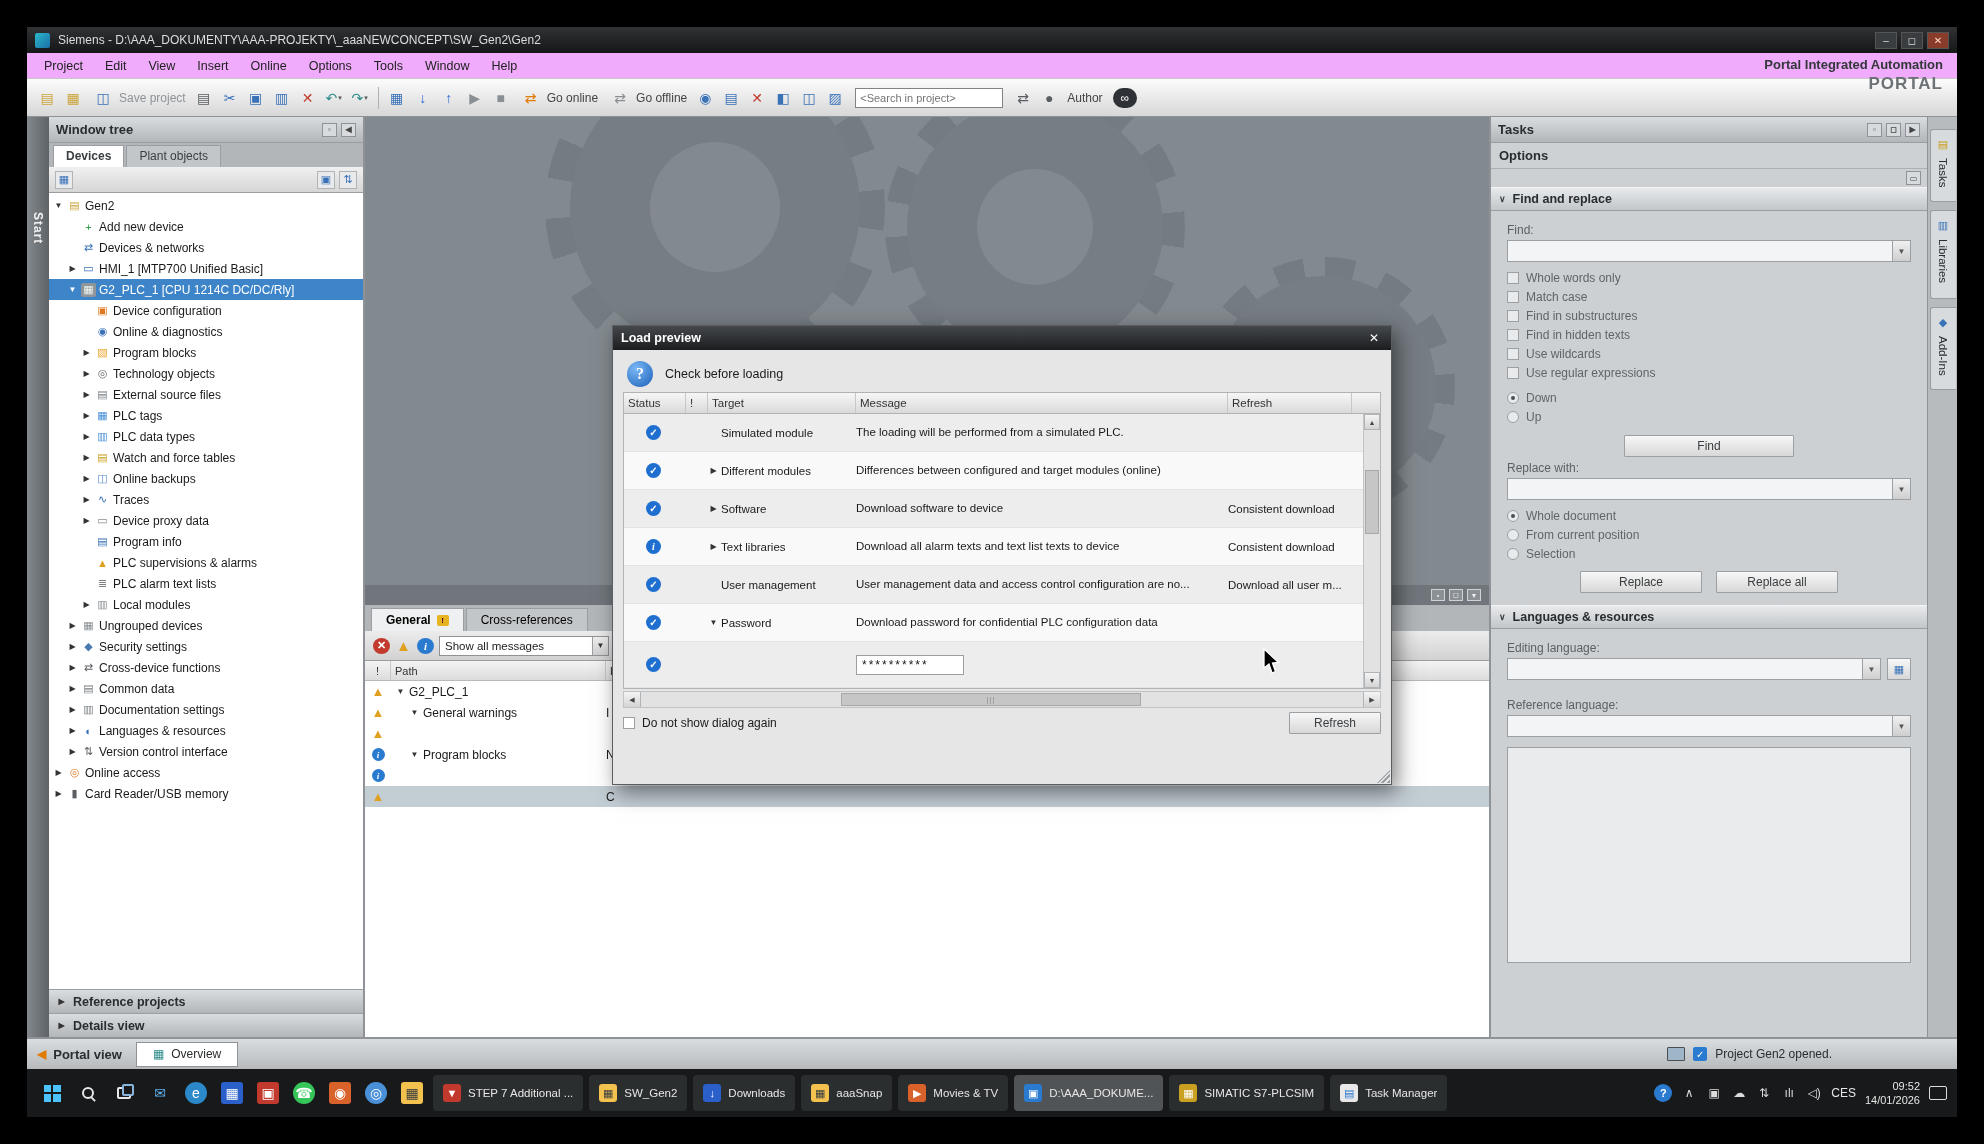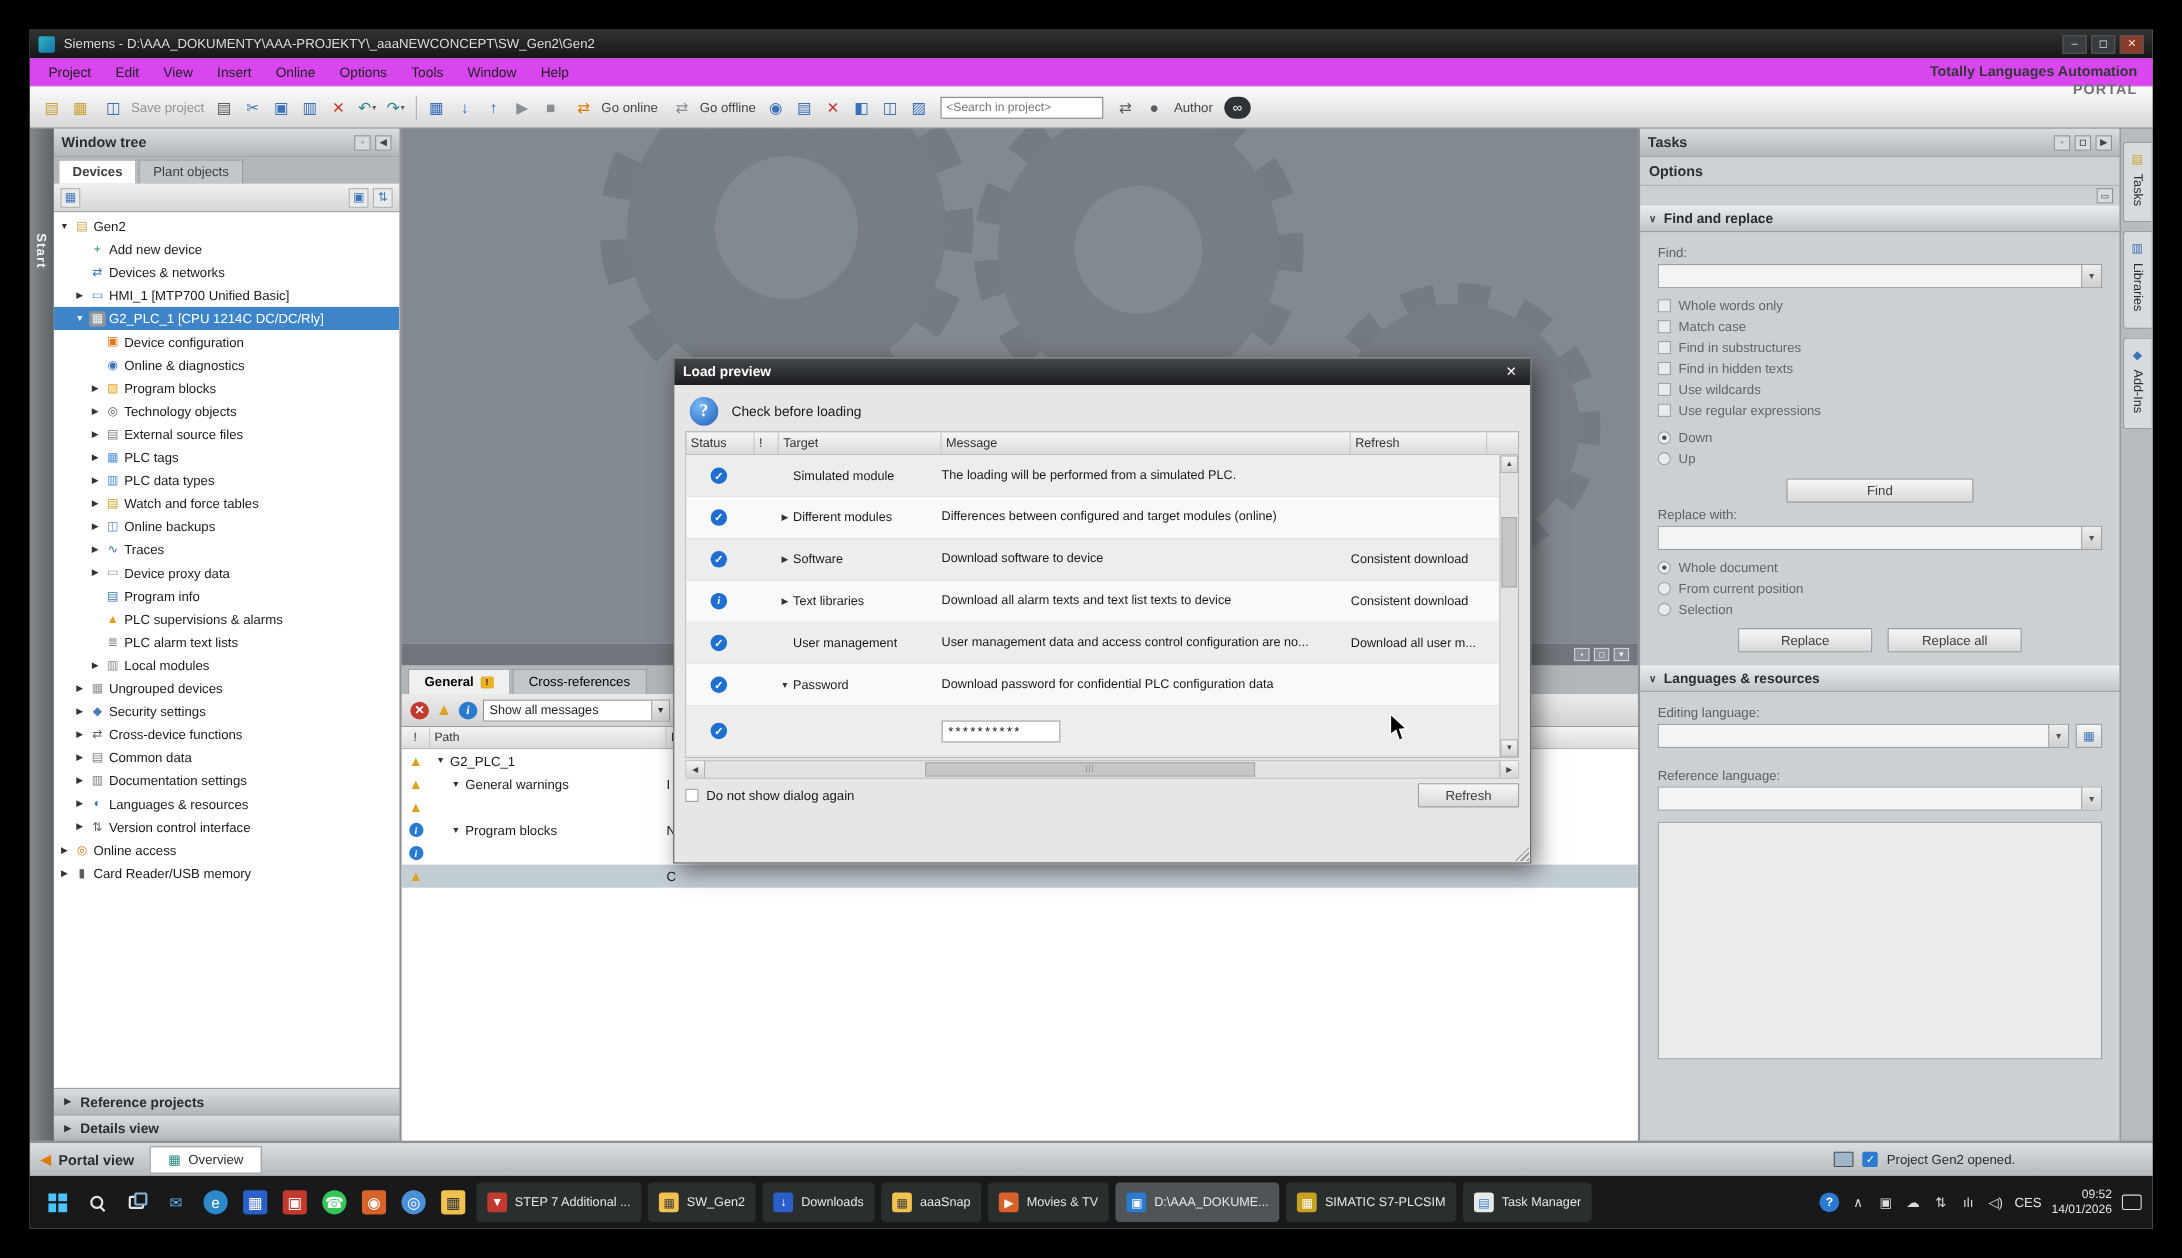--- a/index.html
+++ b/index.html
@@ -7,25 +7,25 @@
 .screen{position:absolute;left:27px;top:27px;width:1930px;height:1090px;background:#9ea4a8;display:flex;flex-direction:column;overflow:hidden;}
 
 
 .titlebar{height:26px;background:linear-gradient(#303234,#141618);color:#dcdcdc;display:flex;align-items:center;padding:0 8px;font-size:12px;flex:0 0 auto;justify-content:flex-end;}
 .appicon{width:15px;height:15px;background:linear-gradient(135deg,#2ab8c8,#1a6fa8);margin-right:8px;border-radius:2px;}
 .win-controls{margin-left:auto;display:flex;gap:4px;}
 .win-btn{width:22px;height:17px;display:flex;align-items:center;justify-content:center;font-size:10px;color:#ddd;background:#3a3d40;border:1px solid #555;}
 .win-btn.close{background:#8a3c2a;color:#ffd9c8;}
 
 
-.menubar{height:26px;background:#d946ef;border-bottom:1px solid #c8c8c8;display:flex;align-items:center;padding:0 6px;font-size:12.5px;color:#222;flex:0 0 auto;}
+.menubar{height:26px;background:#f0abfc;border-bottom:1px solid #c8c8c8;display:flex;align-items:center;padding:0 6px;font-size:12.5px;color:#222;flex:0 0 auto;}
 .menu-item{padding:4px 11px;}
 .brand{position:absolute;right:14px;top:30px;text-align:right;z-index:5;line-height:1.25;}
 .brand .l1{font-size:13px;font-weight:bold;color:#33373a;}
-.br-l2{font-size:13px;font-weight:bold;color:#6d7276;letter-spacing:1px;}
+.br-l2{font-size:17px;font-weight:bold;color:#6d7276;letter-spacing:1px;}
 
 
 .toolbar{height:38px;background:linear-gradient(#fcfcfc,#d7d7d7);border-bottom:1px solid #8f9398;display:flex;align-items:center;padding:0 8px;gap:2px;flex:0 0 auto;font-size:12px;color:#444;}
 .tool{width:24px;height:24px;display:inline-flex;align-items:center;justify-content:center;font-size:14px;border:1px solid transparent;border-radius:2px;}
 .tool.dd::after{content:"▾";font-size:7px;color:#555;margin-left:1px;}
 .tsep{width:1px;height:22px;background:#aeb2b5;margin:0 4px;}
 .tlabelgroup{display:flex;align-items:center;gap:4px;padding:0 4px;}
 .tlabelgroup .txt{font-size:12px;}
 .save-txt{color:#8f9398;}
 .search-inp{width:148px;height:20px;border:1px solid #7f8488;background:#fff;font-size:11px;color:#666;padding:0 4px;margin:0 6px;}
@@ -225,21 +225,21 @@
       <span class="menu-item">Options</span>
 
       <span class="menu-item">Tools</span>
 
       <span class="menu-item">Window</span>
 
       <span class="menu-item">Help</span>
 
   </div>
   <div class="brand">
-    <div class="l1">Totally Languages Automation</div>
+    <div class="l1">Portal Integrated Automation</div>
     <div class="br-l2">PORTAL</div>
   </div>
 
   <div class="toolbar">
 
       <span class="tool" style="color: rgb(202, 165, 61);">▤</span>
 
       <span class="tool" style="color: rgb(202, 165, 61);">▦</span>
 
     <span class="tlabelgroup">

